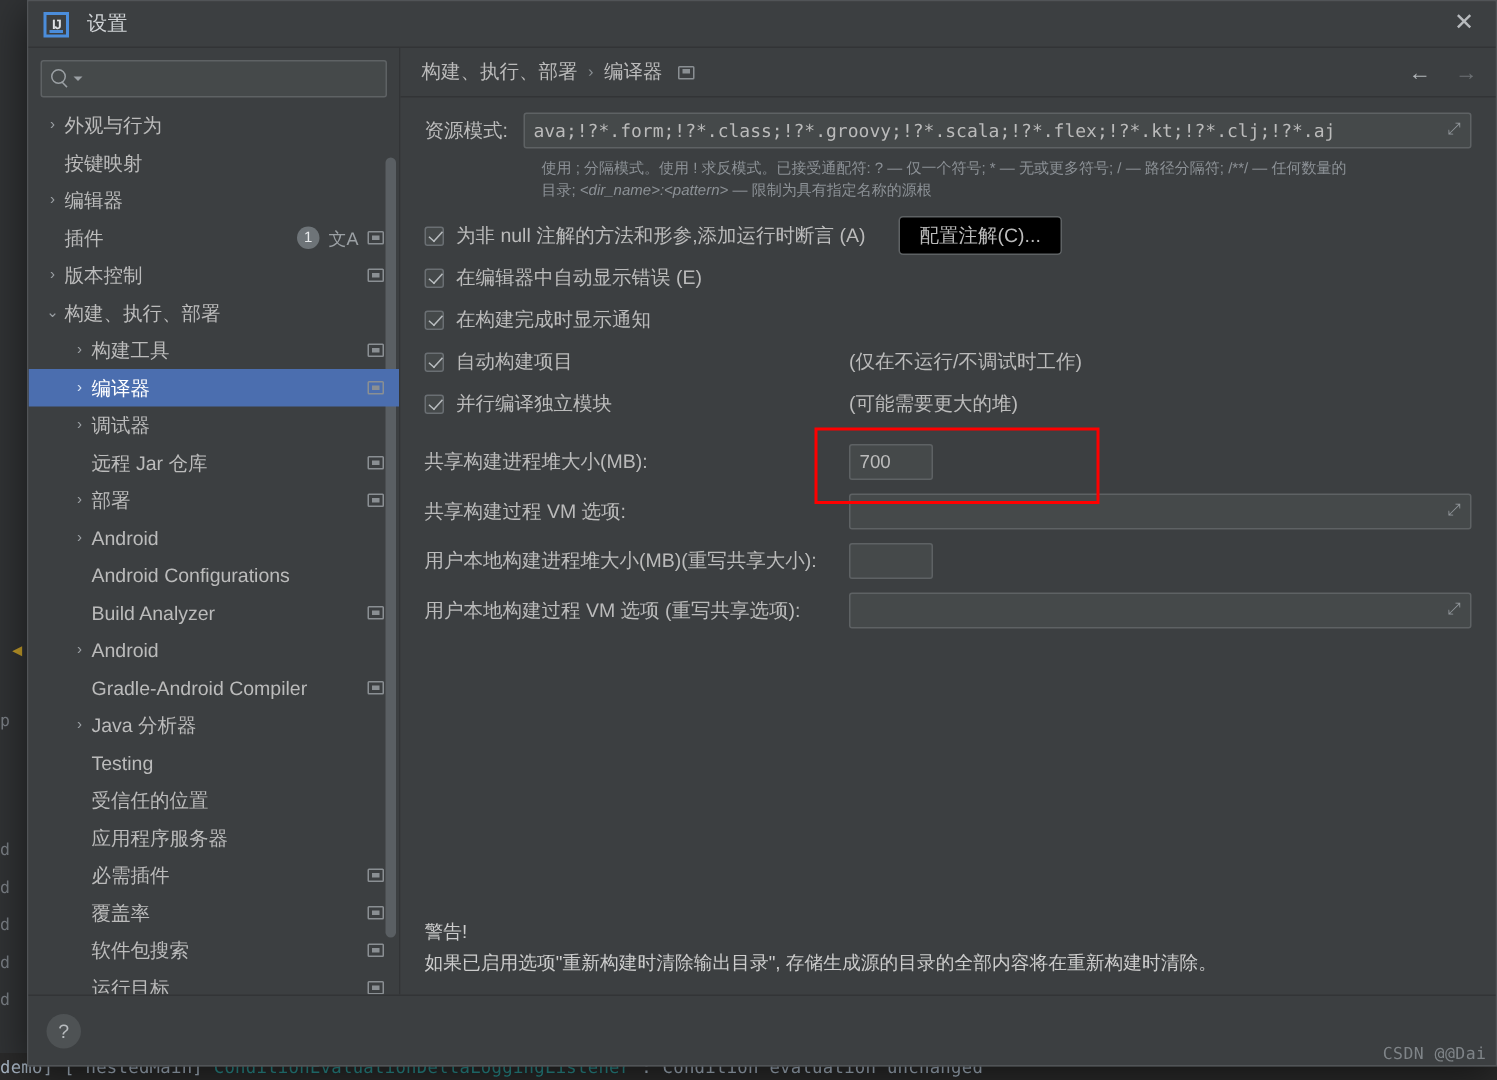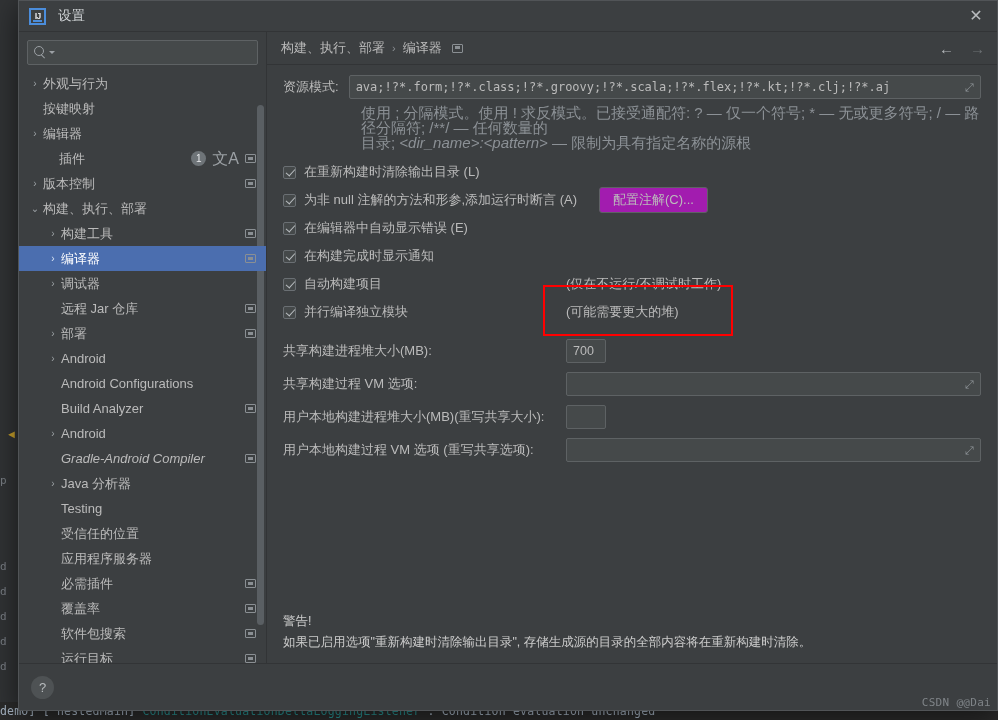--- a/index.html
+++ b/index.html
@@ -165,21 +165,21 @@
   }
   .copy-ic::after {
     content: ""; position: absolute; left: 2px; top: 1.5px;
     width: 5px; height: 3px; background: #8a8f93;
   }
   .badge-1 {
     width: 15px; height: 15px; border-radius: 50%;
     background: #6e7478; color: #e8eaec;
     font-size: 10px; display: flex; align-items: center; justify-content: center;
   }
-  .trans-ic { font-size: 16px; color: #9ba0a4; line-height: 1; }
+  .trans-ic { font-size: 12px; color: #9ba0a4; line-height: 1; }
 
   .tree-scrollbar {
     position: absolute; right: 2px; top: 36px;
     width: 7px; height: 520px;
     background: transparent;
   }
   .tree-scrollbar .thumb {
     position: absolute; left: 0; top: 0; width: 7px; height: 520px;
     background: #5a5f63; border-radius: 4px;
   }
@@ -231,21 +231,21 @@
   }
   .field-wrap { position: relative; flex: 1; min-width: 0; }
   .expand-ic {
     position: absolute; right: 5px; top: 50%; transform: translateY(-50%);
     width: 11px; height: 11px; pointer-events: none;
     color: #8f9498; font-size: 11px; line-height: 11px;
   }
 
   .hint {
     margin: 6px 0 0 78px;
-    font-size: 15px; color: #8c9196; line-height: 15px;
+    font-size: 10px; color: #8c9196; line-height: 15px;
     max-width: 630px;
   }
   .hint i { font-style: italic; }
 
   .cb-row {
     display: flex; align-items: center;
     height: 28px;
     position: relative;
   }
   .cb {
@@ -259,21 +259,21 @@
   .cb.checked::after {
     content: "";
     position: absolute; left: 3.5px; top: 0.5px;
     width: 4px; height: 8px;
     border: solid #b9bdc0; border-width: 0 1.8px 1.8px 0;
     transform: rotate(42deg);
   }
   .cb-label { font-size: 13px; color: #bbbbbb; }
 
   .btn {
-    background: #a21caf;
+    background: #000000;
     border: 1px solid #5e6264;
     border-radius: 3px;
     color: #bbbbbb;
     font-size: 13px;
     height: 26px;
     padding: 0 13px;
     cursor: pointer;
     font-family: "Liberation Sans", sans-serif;
   }
 
@@ -290,21 +290,21 @@
     left: 276px; top: 253px;
     width: 190px; height: 51px;
     z-index: 20;
   }
 
   .field-row {
     display: flex; align-items: center; height: 33px;
   }
   .field-row .lbl { width: 283px; min-width: 283px; }
   .small-input {
-    width: 40px; height: 24px;
+    width: 56px; height: 24px;
     background: #45494a; border: 1px solid #5e6264; border-radius: 2px;
     color: #bbbbbb; font-size: 12.5px; padding: 0 6px; outline: none;
     font-family: "Liberation Sans", sans-serif;
   }
   .wide-input-wrap { position: relative; flex: 1; min-width: 0; max-width: 416px; }
 
   .warning-block {
     position: absolute; left: 16px; bottom: 12px; right: 16px;
   }
   .warn-title { font-size: 12.5px; color: #cccccc; margin-bottom: 4px; }
@@ -394,21 +394,21 @@
           <div class="tree-row" style="padding-left: 8px;">
             <span class="twisty"></span>
             <span class="label">按键映射</span>
             <span class="right-icons"></span>
           </div>
           <div class="tree-row" style="padding-left: 8px;">
             <span class="twisty">›</span>
             <span class="label">编辑器</span>
             <span class="right-icons"></span>
           </div>
-          <div class="tree-row" style="padding-left: 24px;">
+          <div class="tree-row" style="padding-left: 8px;">
             <span class="twisty"></span>
             <span class="label">插件</span>
             <span class="right-icons">
               <span class="badge-1">1</span>
               <span class="trans-ic">文A</span>
               <span class="copy-ic"></span>
             </span>
           </div>
           <div class="tree-row" style="padding-left: 8px;">
             <span class="twisty">›</span>
@@ -470,21 +470,21 @@
             <span class="label">Build Analyzer</span>
             <span class="right-icons">
               <span class="copy-ic"></span>
             </span>
           </div>
           <div class="tree-row" style="padding-left: 26px;">
             <span class="twisty">›</span>
             <span class="label">Android</span>
             <span class="right-icons"></span>
           </div>
-          <div class="tree-row" style="padding-left: 26px; font-style: italic;">
+          <div class="tree-row" style="padding-left: 26px;">
             <span class="twisty"></span>
             <span class="label">Gradle-Android Compiler</span>
             <span class="right-icons">
               <span class="copy-ic"></span>
             </span>
           </div>
           <div class="tree-row" style="padding-left: 26px;">
             <span class="twisty">›</span>
             <span class="label">Java 分析器</span>
             <span class="right-icons"></span>
@@ -559,24 +559,20 @@
         </div>
 
         <div class="hint">
           <span>使用 ; 分隔模式。使用 ! 求反模式。已接受通配符: ? — 仅一个符号; * — 无或更多符号; / — 路径分隔符; /**/ — 任何数量的</span><br>
           <span>目录; </span><i>&lt;dir_name&gt;:&lt;pattern&gt;</i><span> — 限制为具有指定名称的源根</span>
         </div>
 
         <div id="cb-list" style="margin-top:8px; position:relative;">
             <div class="cb-row">
               <span class="cb checked"></span>
-              <span class="cb-label">在重新构建时清除输出目录 (L)</span>
-            </div>
-            <div class="cb-row">
-              <span class="cb checked"></span>
               <span class="cb-label">为非 null 注解的方法和形参,添加运行时断言 (A)</span>
               <button class="btn" style="margin-left: 22px;">配置注解(C)...</button>
             </div>
             <div class="cb-row">
               <span class="cb checked"></span>
               <span class="cb-label">在编辑器中自动显示错误 (E)</span>
             </div>
             <div class="cb-row">
               <span class="cb checked"></span>
               <span class="cb-label">在构建完成时显示通知</span>

